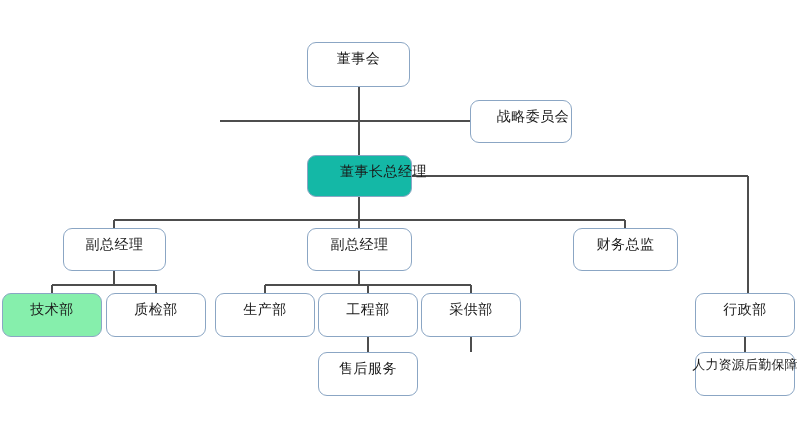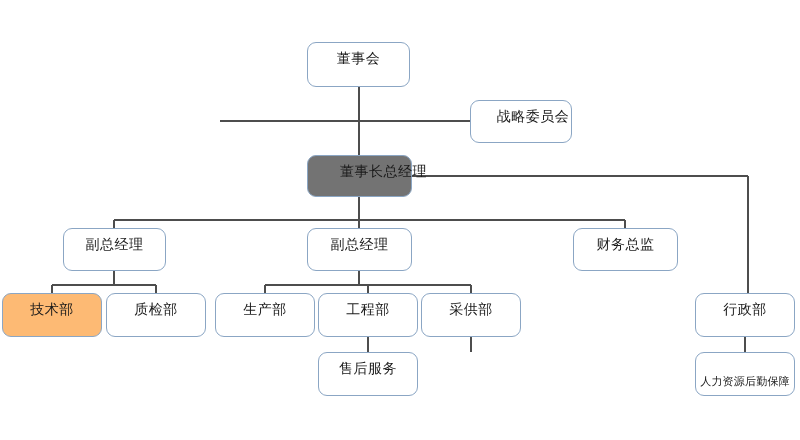--- a/index.html
+++ b/index.html
@@ -36,23 +36,23 @@
     align-items: flex-start;
     padding-top: 7px;
     color: #1a1a1a;
     font-size: 14px;
     line-height: 1.15;
     letter-spacing: 0.5px;
     white-space: nowrap;
     z-index: 2;
   }
   .node.small-text {
-    font-size: 11px;
+    font-size: 13px;
     letter-spacing: 0.2px;
-    padding-top: 23px;
+    padding-top: 5px;
   }
   .node-label {
     display: block;
   }
 </style>
 </head>
 <body>
 
 <div id="chart-root" style="background: rgb(255, 255, 255);">
 
@@ -93,37 +93,37 @@
 
   <div class="node" style="left: 307px; top: 42px; width: 103px; height: 45px; border-color: rgb(139, 166, 196); background: rgb(255, 255, 255); color: rgb(26, 26, 26);">
     <span class="node-label">董事会</span>
   </div>
 
 
   <div class="node" style="left: 470px; top: 100px; width: 102px; height: 43px; border-color: rgb(139, 166, 196); background: rgb(255, 255, 255); color: rgb(26, 26, 26); padding-left: 24px;">
     <span class="node-label">战略委员会</span>
   </div>
 
-  <div class="node" style="left: 307px; top: 155px; width: 105px; height: 42px; border-color: rgb(139, 166, 196); background: #737373; color: rgb(26, 26, 26); padding-left: 48px;">
+  <div class="node" style="left: 307px; top: 155px; width: 105px; height: 42px; border-color: rgb(139, 166, 196); background: #14b8a6; color: rgb(26, 26, 26); padding-left: 48px;">
     <span class="node-label">董事长总经理</span>
   </div>
 
   <div class="node" style="left: 63px; top: 228px; width: 103px; height: 43px; border-color: rgb(139, 166, 196); background: rgb(255, 255, 255); color: rgb(26, 26, 26);">
     <span class="node-label">副总经理</span>
   </div>
 
   <div class="node" style="left: 307px; top: 228px; width: 105px; height: 43px; border-color: rgb(139, 166, 196); background: rgb(255, 255, 255); color: rgb(26, 26, 26);">
     <span class="node-label">副总经理</span>
   </div>
 
   <div class="node" style="left: 573px; top: 228px; width: 105px; height: 43px; border-color: rgb(139, 166, 196); background: rgb(255, 255, 255); color: rgb(26, 26, 26); text-align: right;">
     <span class="node-label">财务总监</span>
   </div>
 
-  <div class="node" style="left: 2px; top: 293px; width: 100px; height: 44px; border-color: rgb(139, 166, 196); background: #fdba74; color: rgb(26, 26, 26);">
+  <div class="node" style="left: 2px; top: 293px; width: 100px; height: 44px; border-color: rgb(139, 166, 196); background: #86efac; color: rgb(26, 26, 26);">
     <span class="node-label">技术部</span>
   </div>
 
   <div class="node" style="left: 106px; top: 293px; width: 100px; height: 44px; border-color: rgb(139, 166, 196); background: rgb(255, 255, 255); color: rgb(26, 26, 26);">
     <span class="node-label">质检部</span>
   </div>
 
   <div class="node" style="left: 215px; top: 293px; width: 100px; height: 44px; border-color: rgb(139, 166, 196); background: rgb(255, 255, 255); color: rgb(26, 26, 26);">
     <span class="node-label">生产部</span>
   </div>

